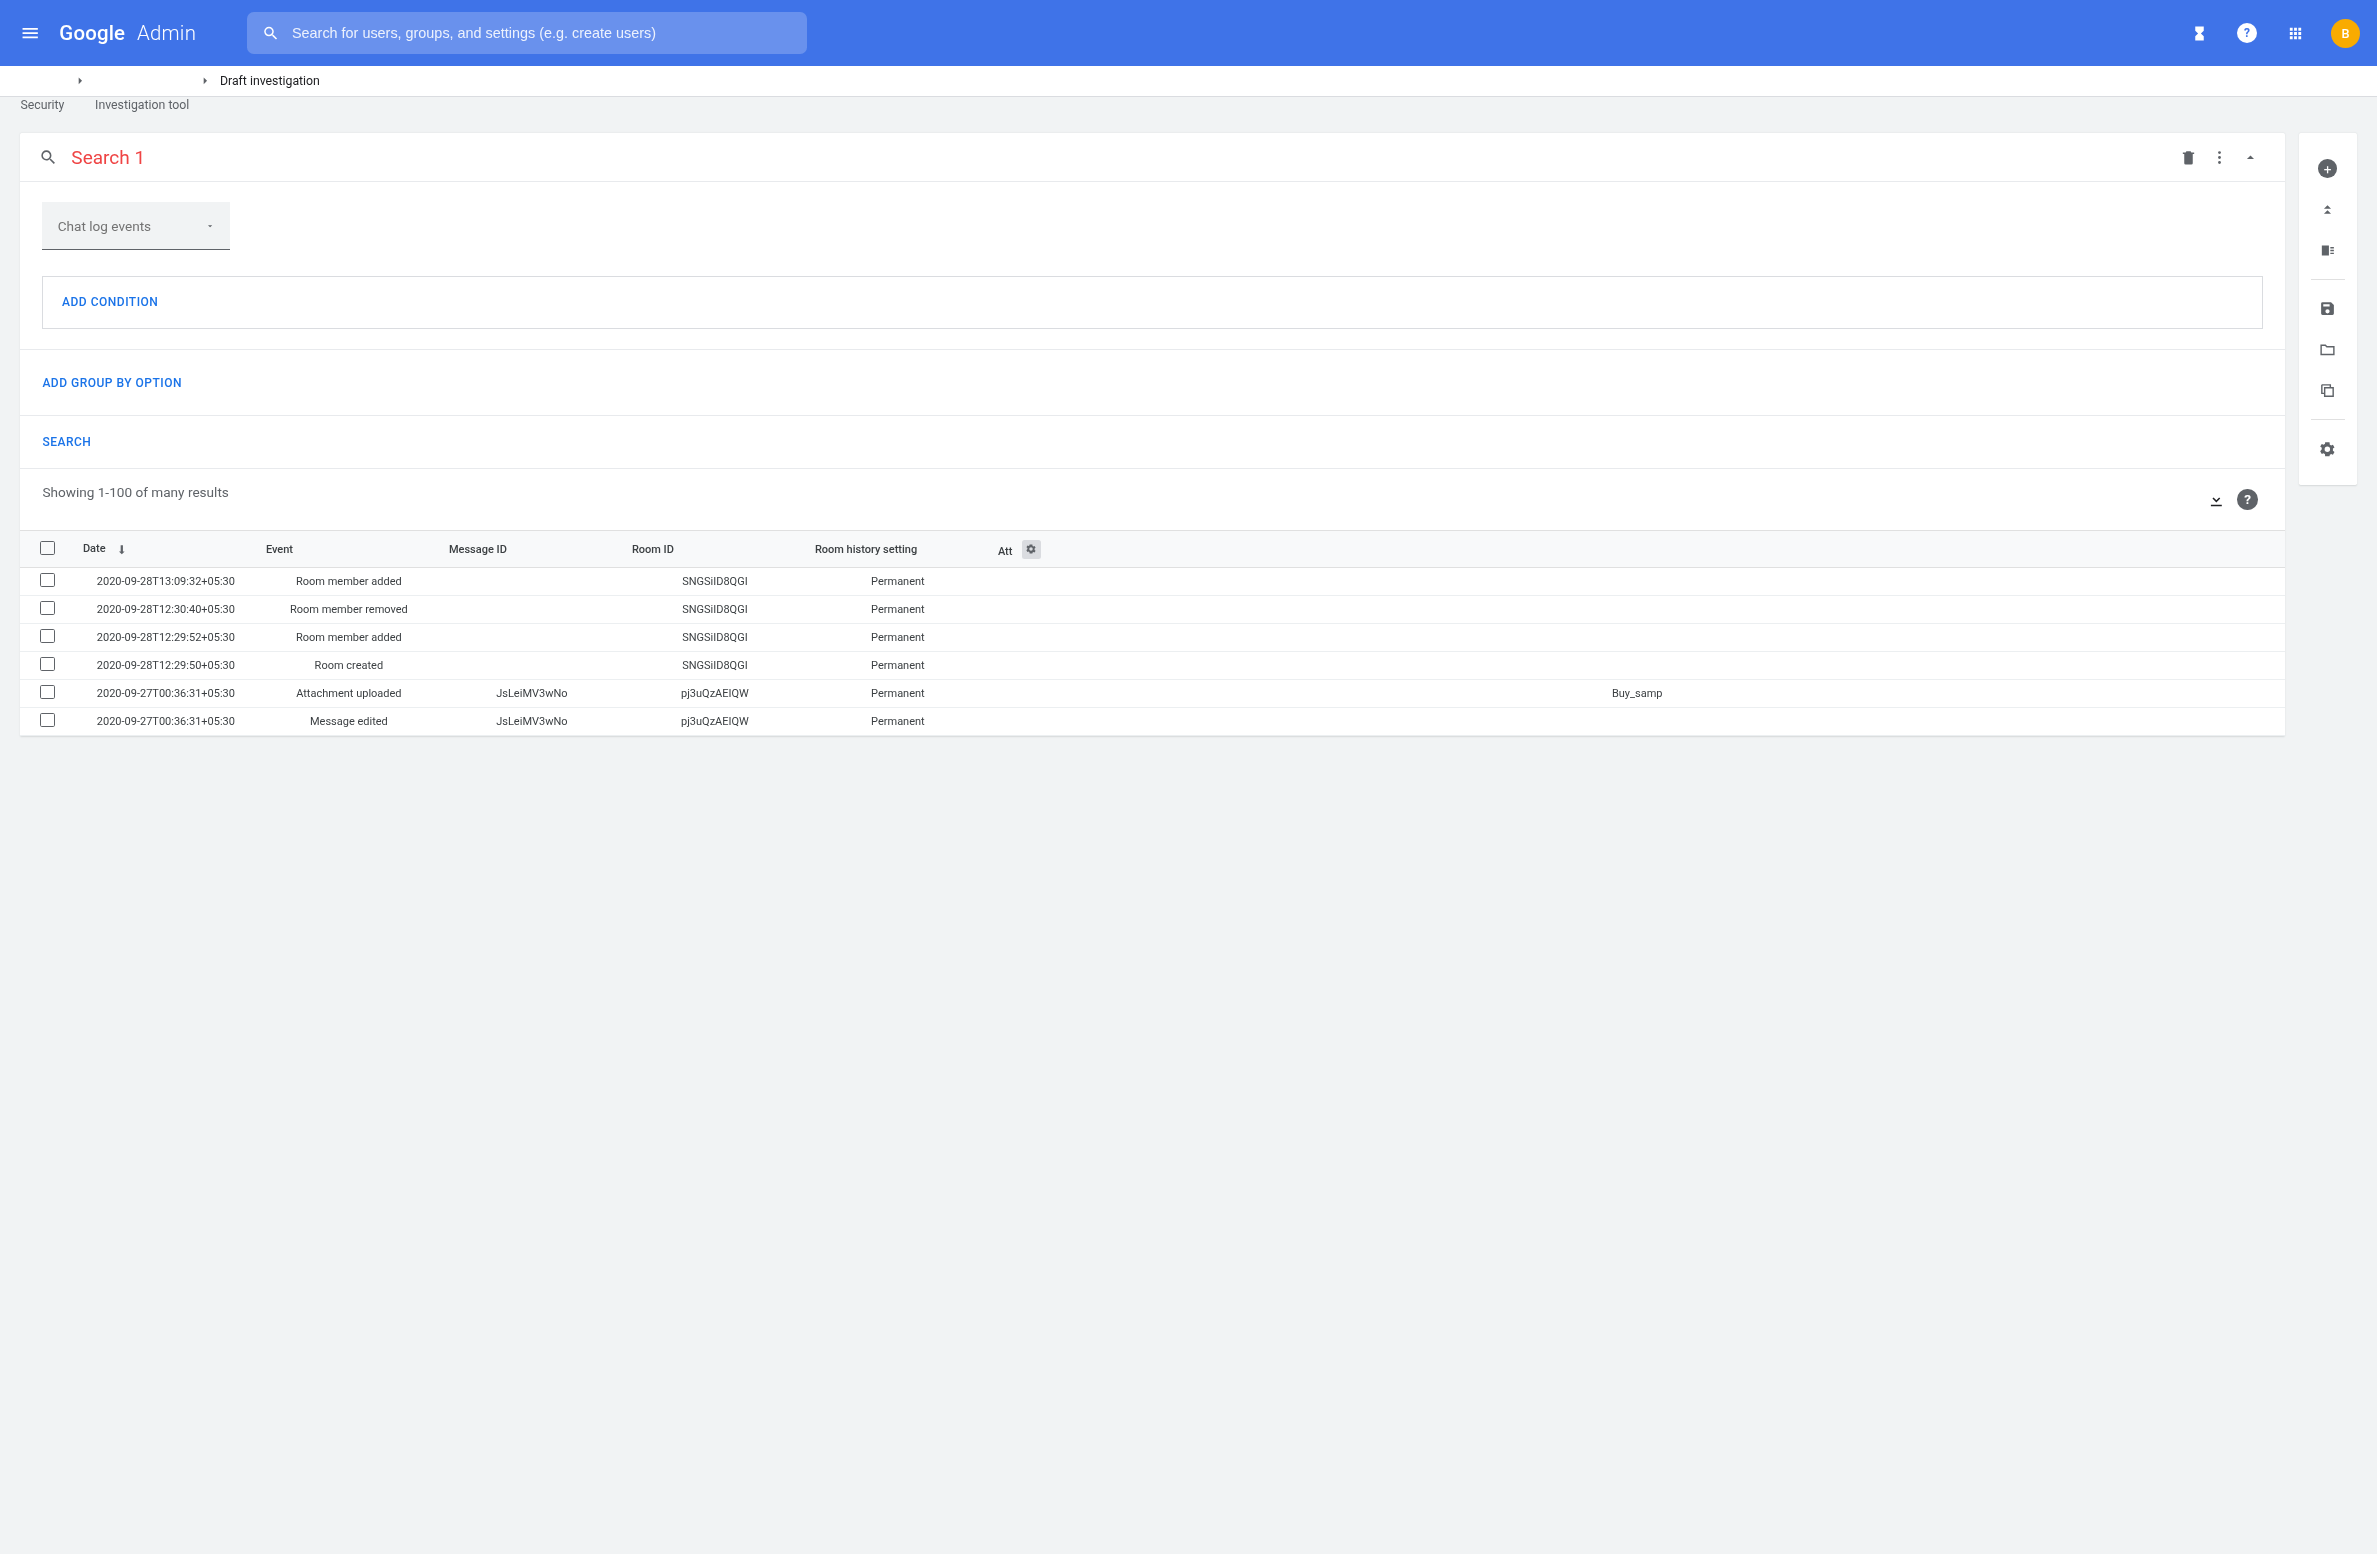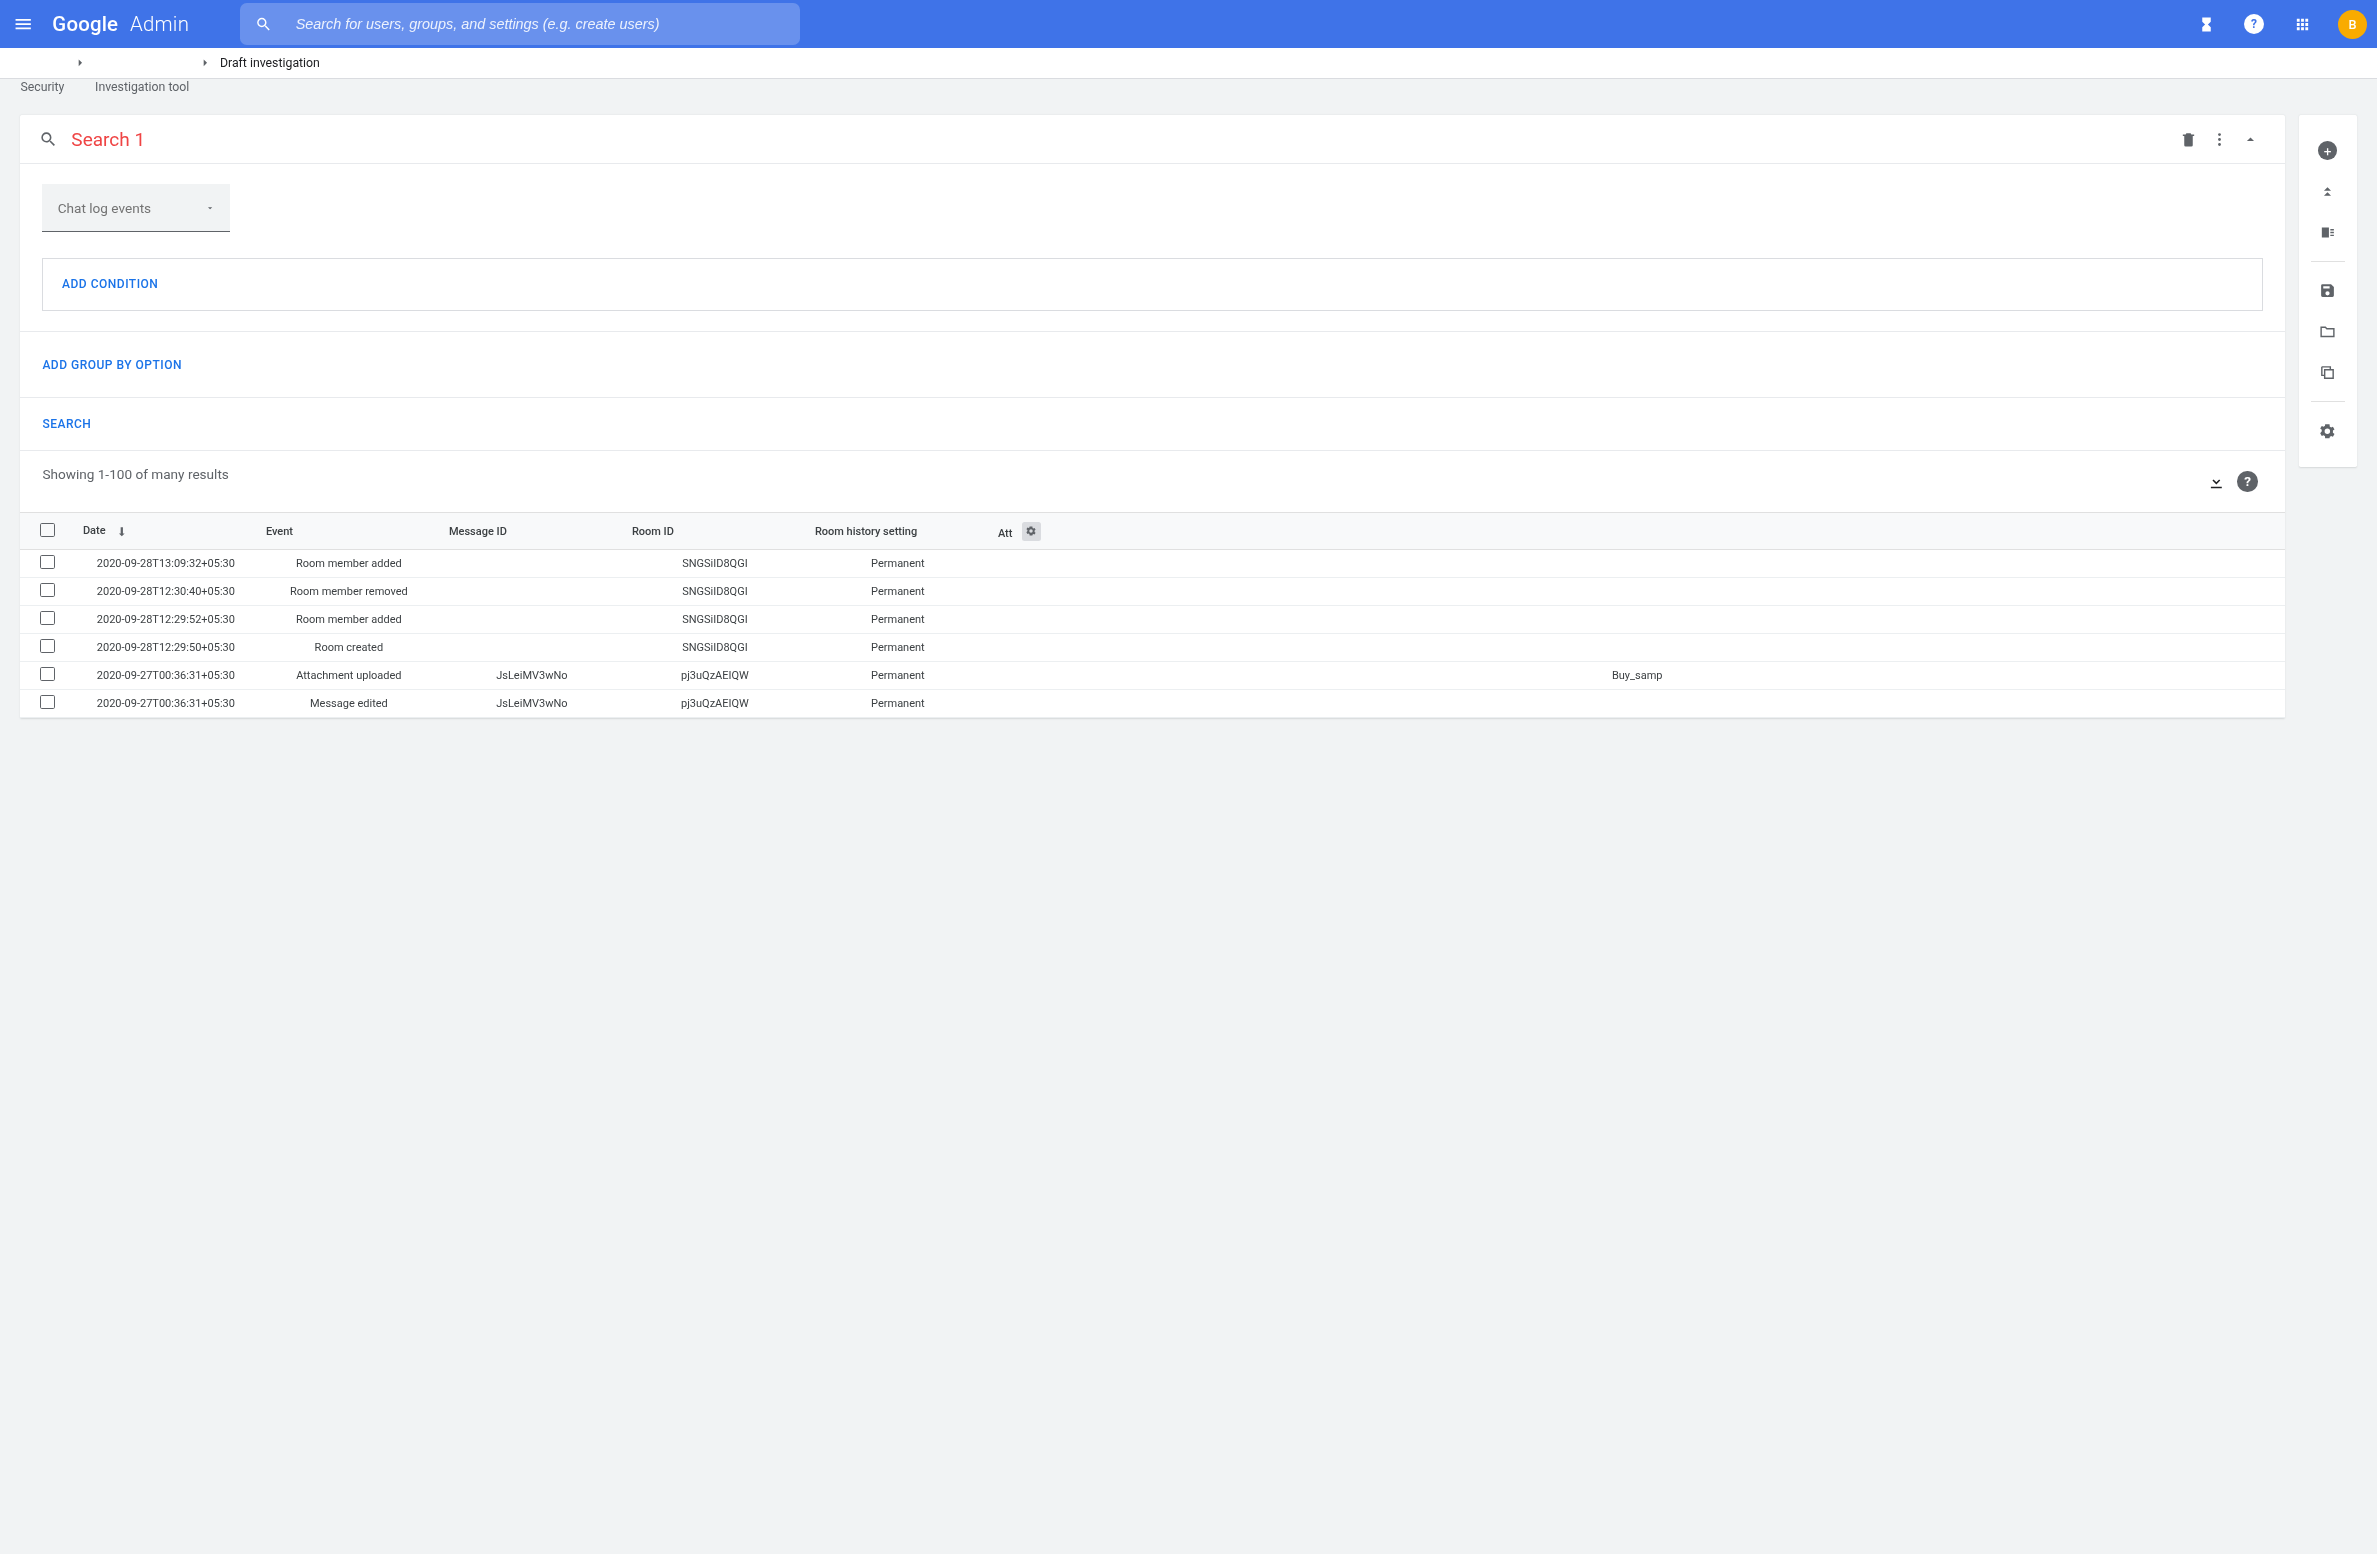--- a/index.html
+++ b/index.html
@@ -7,43 +7,43 @@
   body {
     font-family: Roboto, "Google Sans", Arial, sans-serif;
     background: #f1f3f4;
     color: #3c4043;
     font-size: 12px;
     overflow-x: hidden;
   }
   
   .header {
     background: #3f73e8;
-    height: 48px;
+    height: 66px;
     display: flex;
     align-items: center;
-    padding: 0 10px;
+    padding: 0 17px;
     color: #fff;
   }
   .menu-btn { width: 27px; height: 27px; display:flex; align-items:center; justify-content:center; margin-right:15.3px; cursor:pointer;}
   .logo { display:flex; align-items:center; font-size: 20.4px; letter-spacing:0.2px; font-weight:400;}
   .logo .g { font-weight:500; margin-right:5.1px; }
   .logo .admin-word { font-weight:300; margin-left:6.8px;}
   .search-wrap {
     margin-left: 51px;
     background: rgba(255,255,255,0.22);
     height: 42px;
     width: 560px;
     border-radius: 6.8px;
     display:flex;
     align-items:center;
     padding: 0 15.3px;
   }
   .search-wrap input {
     background: transparent; border:none; outline:none;
-    color: #fff; font-size: 14.4px; width:100%; margin-left:23px;font-style:italic;
+    color: #fff; font-size: 14.4px; width:100%; margin-left:12px;
   }
   .search-wrap input::placeholder { color: rgba(255,255,255,0.88); }
   .header-spacer { flex:1; }
   .header-icons { display:flex; align-items:center; gap: 24px; }
   .hicon { width:24px; height:24px; display:flex; align-items:center; justify-content:center; cursor:pointer; fill:#fff; color:#fff;}
   .avatar { width:29px; height:29px; border-radius:50%; background:#f9ab00; color:#fff; display:flex; align-items:center; justify-content:center; font-weight:500; font-size:12.7px;}
   
   .breadcrumbs {
     background:#fff;
     height:31px;

